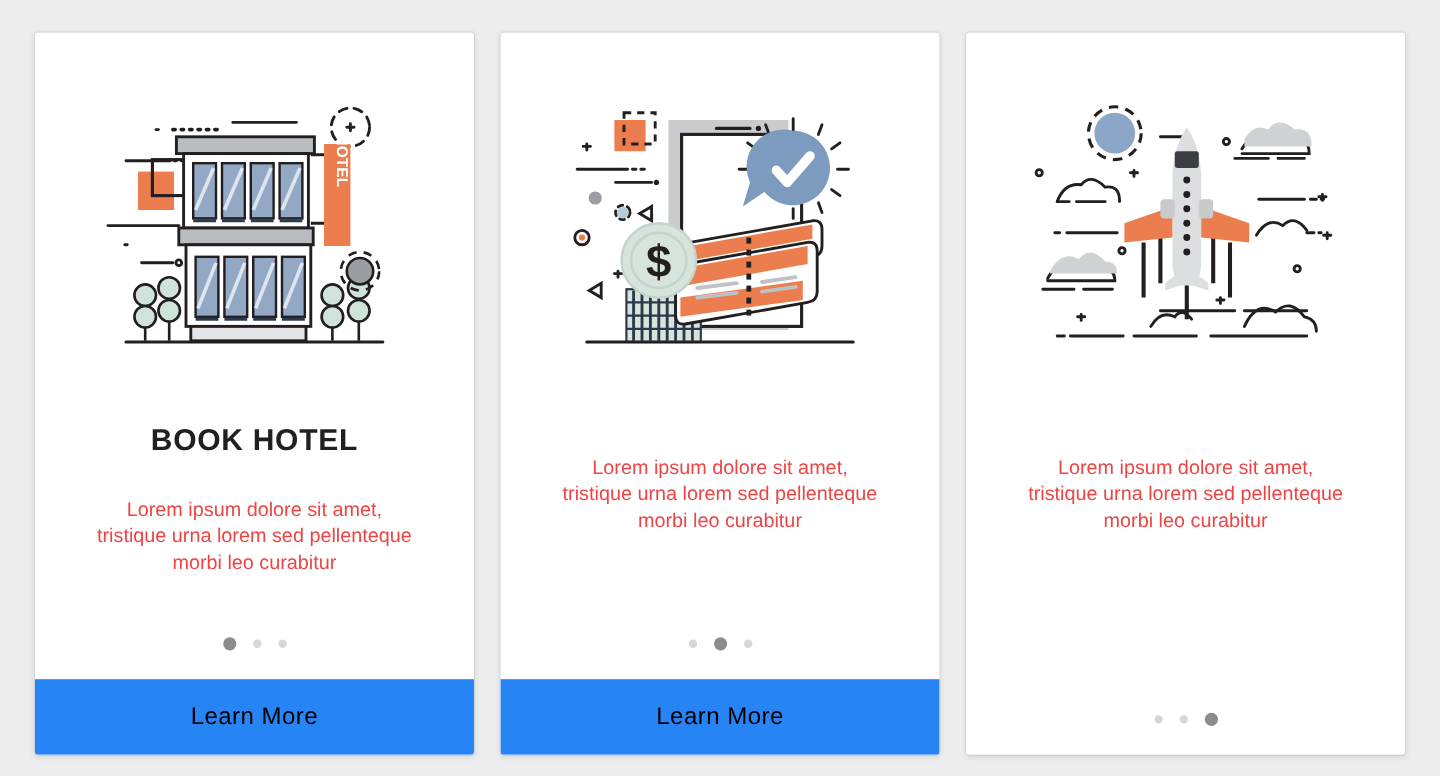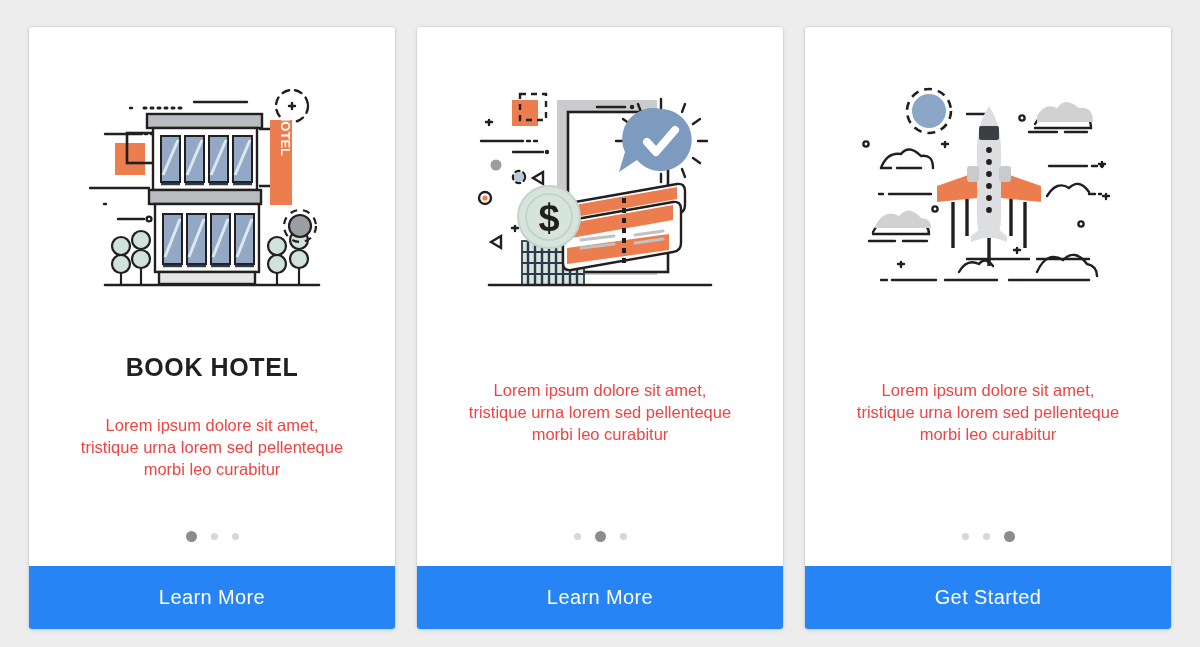--- a/index.html
+++ b/index.html
@@ -63,21 +63,21 @@
     margin-top:auto;
     margin-bottom:24px;
   }
   .dot { width:7px; height:7px; border-radius:50%; background:#d6d7d9; }
   .dot.active { width:11px; height:11px; background:#8a8c8f; }
 
   .cta {
     border:0;
     width:100%;
     height:63px;
-    color:#ffffff;
+    color:#000000;
     font-family:"Liberation Sans", sans-serif;
     font-size:20px;
     letter-spacing:.4px;
     cursor:pointer;
     display:flex;
     align-items:center;
     justify-content:center;
   }
 </style>
 </head>
@@ -383,16 +383,15 @@
     <div class="body-text">Lorem ipsum dolore sit amet,
 tristique urna lorem sed pellenteque
 morbi leo curabitur</div>
 
     <div class="dots">
       <span class="dot" style="background: rgb(214, 215, 217);"></span>
       <span class="dot" style="background: rgb(214, 215, 217);"></span>
       <span class="dot active" style="background: rgb(138, 140, 143);"></span>
     </div>
 
-    <button class="cta" style="background:#2684f5">Get Started</button>
   </div>
 
 </div>
 
 </body></html>

